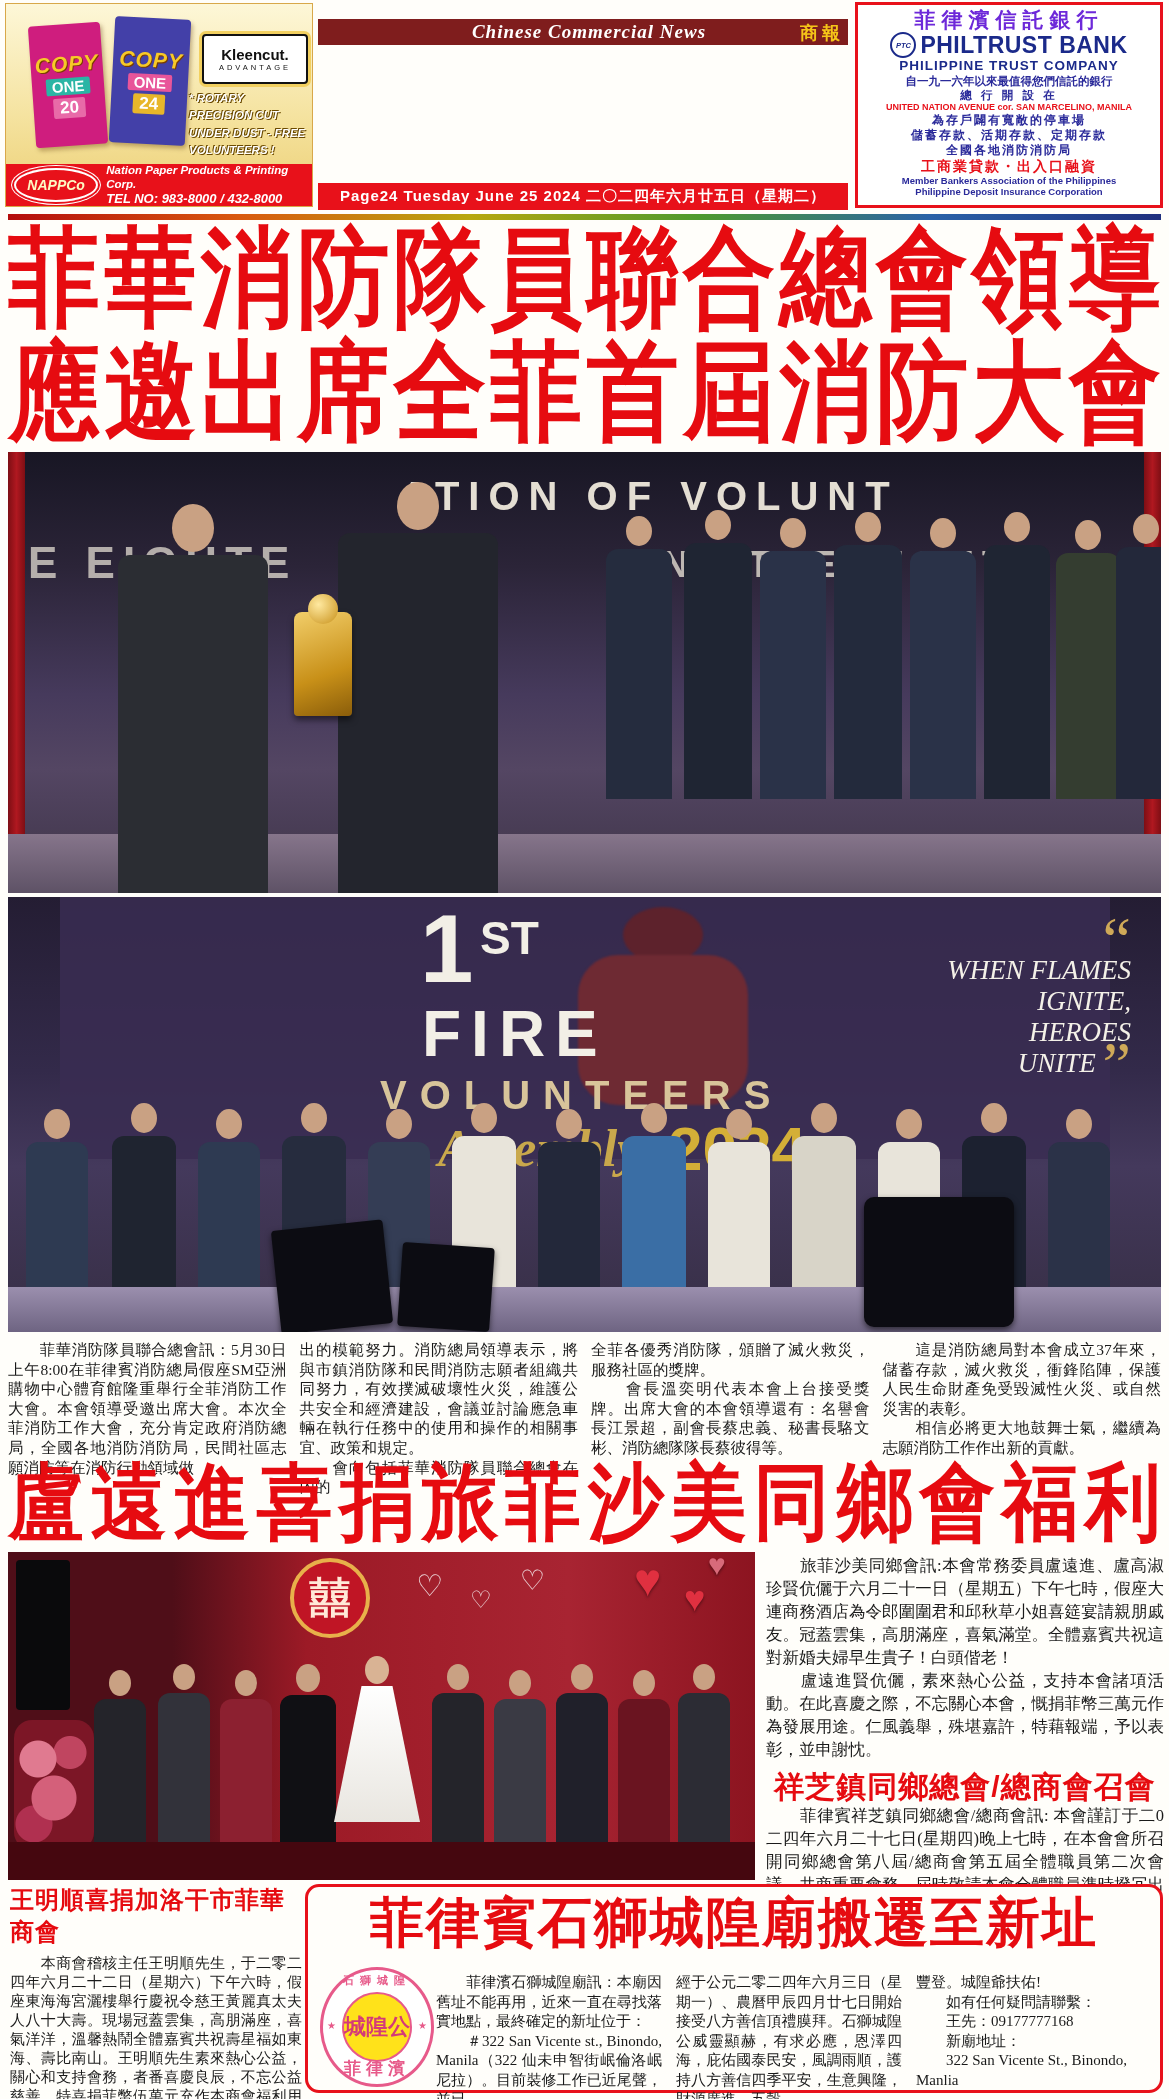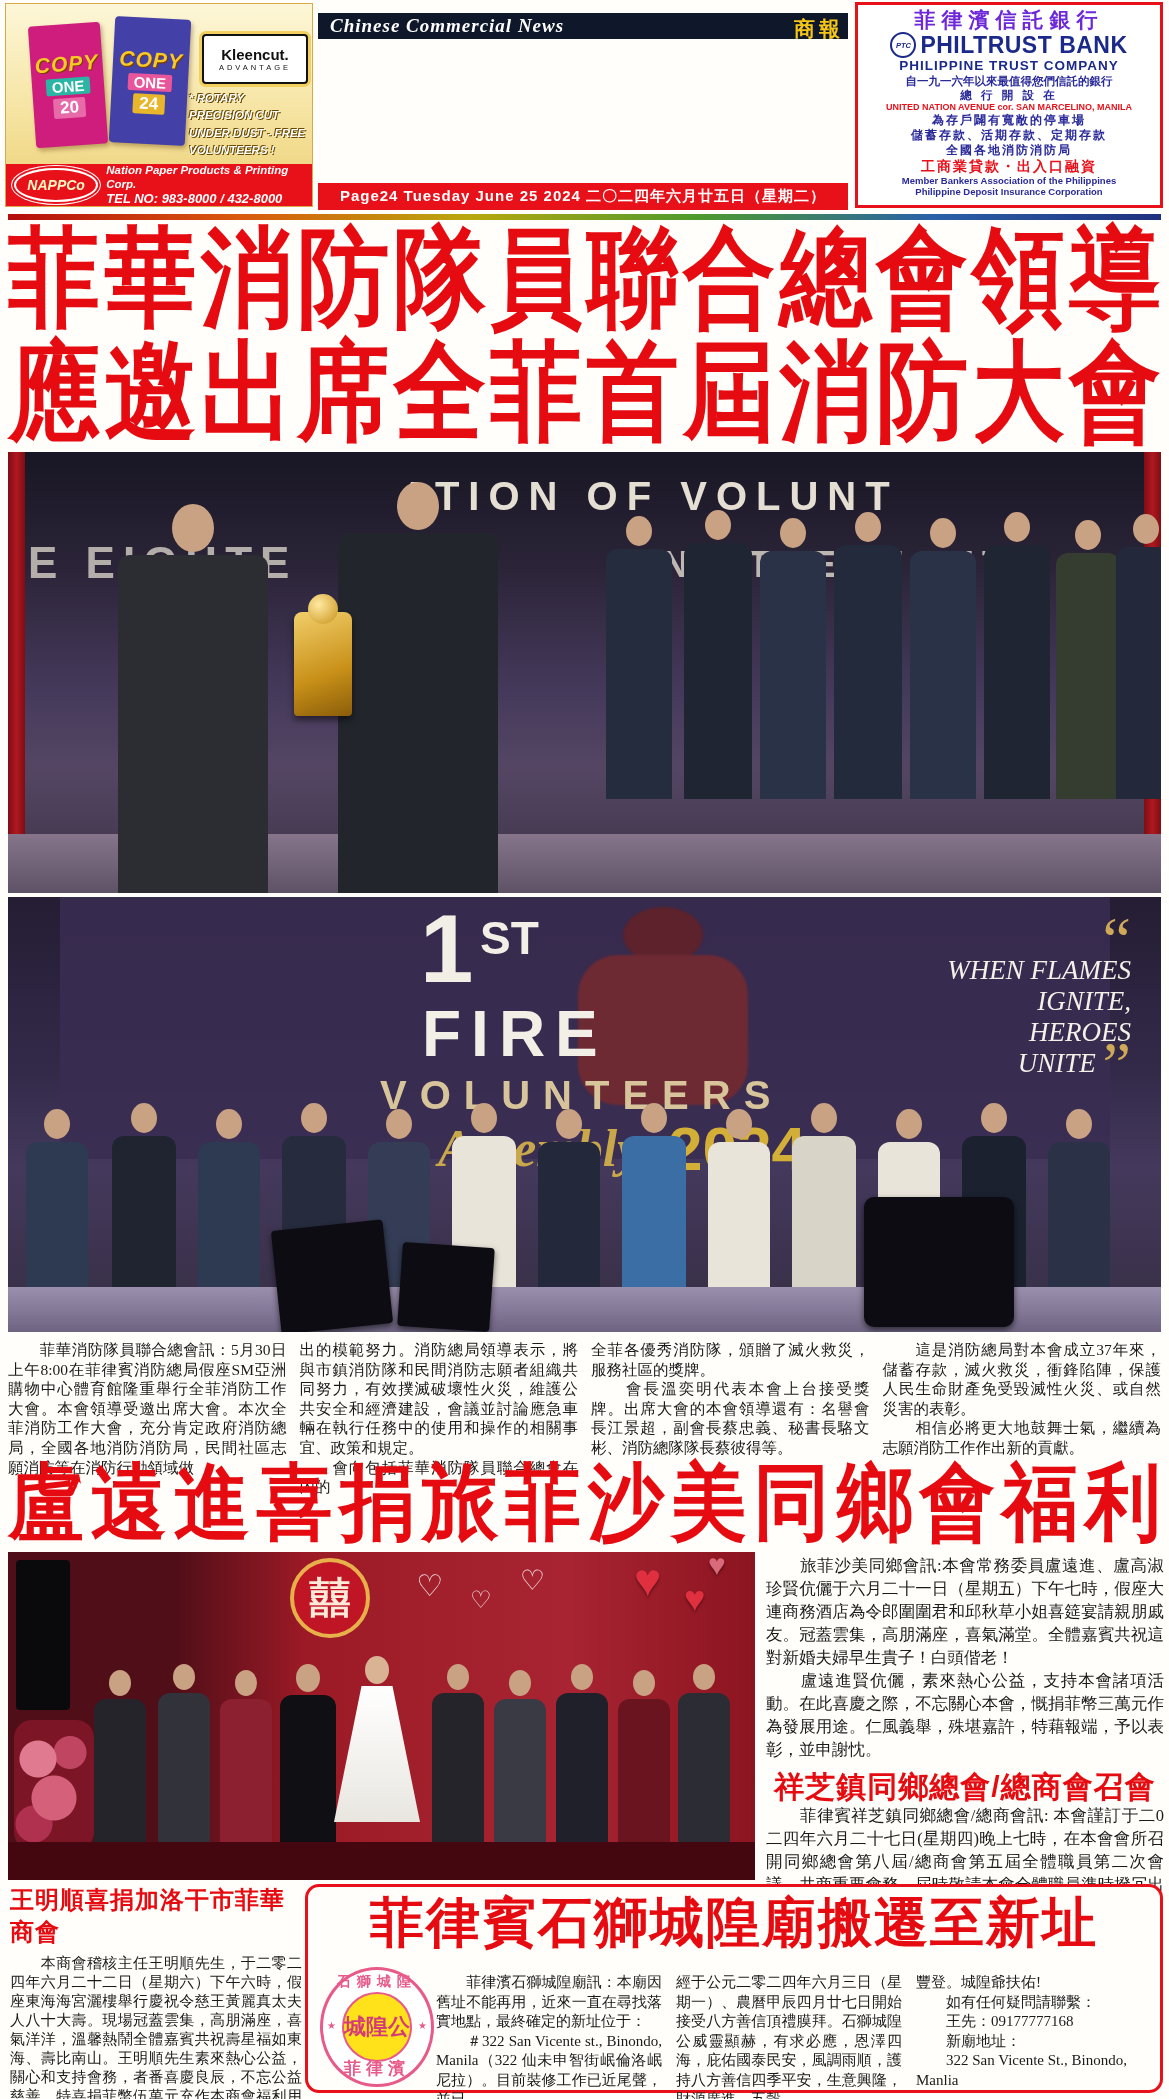--- a/index.html
+++ b/index.html
@@ -25,24 +25,24 @@
   .kleencut{position:absolute;left:196px;top:30px;width:102px;height:46px;background:#fff;border:2px solid #111;
         border-radius:4px;display:flex;flex-direction:column;align-items:center;justify-content:center;
         font-family:"Liberation Sans",sans-serif;box-shadow:0 0 0 3px #f2d060;}
   .kleencut .kc1{font-weight:bold;font-size:15px;color:#111;}
   .kleencut .kc2{font-size:7.5px;letter-spacing:3px;color:#111;}
   .adl-slogan{position:absolute;left:183px;top:86px;width:120px;color:#fff;
         font-family:"Liberation Sans",sans-serif;font-style:italic;font-weight:bold;font-size:11.5px;line-height:1.5;
         text-shadow:1px 1px 0 #6b4a00,-1px -1px 0 #6b4a00;}
   
   .chead{left:318px;top:3px;width:530px;height:205px;}
-  .ccn-strip{left:0;top:10px;width:100%;height:26px;background:#0f172a;display:flex;align-items:center;}
+  .ccn-strip{left:0;top:16px;width:100%;height:26px;background:#7f1d1d;display:flex;align-items:center;justify-content:center;}
   .ccn-strip .scr{color:#fff;font-style:italic;font-weight:bold;font-size:19px;margin-left:12px;
         font-family:"Liberation Serif",serif;letter-spacing:1px;}
-  .ccn-tag{position:absolute;right:4px;top:2px;color:#f5c518;font-weight:bold;font-size:21px;
+  .ccn-tag{position:absolute;right:4px;top:2px;color:#f5c518;font-weight:bold;font-size:18px;
         font-family:Liberation Sans, sans-serif;letter-spacing:4px;margin-left:33px;}
   .masthead{left:0;top:29px;width:100%;height:148px;background:#ffe700;}
   .mh-circle{position:absolute;left:14px;top:11px;width:112px;height:122px;border-radius:50%;background:
         radial-gradient(circle at 50% 45%,#ffffff 0 30%,#e9e9e9 55%,#d2d2d2 75%,#bdbdbd 100%);
         box-shadow:0 0 0 2px #f6f6f6;overflow:hidden;}
   .mh-circle:before{content:"";position:absolute;left:18px;top:28px;width:76px;height:60px;
         background:repeating-linear-gradient(90deg,#9a9a9a 0 6px,#e8e8e8 6px 12px);opacity:.55;border-radius:8px;}
   .mh-circle:after{content:"";position:absolute;left:30px;top:14px;width:52px;height:22px;background:#777;
         clip-path:polygon(0 100%,18% 30%,50% 0,82% 30%,100% 100%);opacity:.7;}
   .mh-title{position:absolute;left:138px;top:26px;width:388px;color:#e60b10;font-weight:900;
@@ -137,21 +137,21 @@
   .s4hl{color:#e60b10;font-family:"Liberation Sans",sans-serif;font-weight:900;font-size:24px;letter-spacing:1px;margin:0 0 6px;}
   .s4p{font-size:15px;line-height:19px;text-align:justify;white-space:pre-line;margin:0;}
   
   .s5box{left:305px;top:1884px;width:858px;height:209px;border:3px solid #e8111a;border-radius:14px;
         box-sizing:border-box;background:#fffefa;}
   .s5hl{margin-top:4px;text-align:center;color:#e60b10;font-family:"Liberation Sans",sans-serif;
         font-weight:900;font-size:54px;line-height:62px;letter-spacing:2px;}
   .seal{position:absolute;left:12px;top:80px;width:108px;height:114px;border-radius:50%;
         border:3px solid #e75a8a;background:#fff;display:flex;align-items:center;justify-content:center;
         font-family:"Liberation Serif",serif;}
-  .seal .ring-t{position:absolute;top:3px;width:100%;text-align:center;color:#e75a8a;font-size:14px;letter-spacing:6px;font-weight:bold;}
+  .seal .ring-t{position:absolute;top:3px;width:100%;text-align:center;color:#e75a8a;font-size:11px;letter-spacing:6px;font-weight:bold;}
   .seal .ring-b{position:absolute;bottom:4px;width:100%;text-align:center;color:#e75a8a;font-size:17px;letter-spacing:5px;font-weight:bold;}
   .seal .star-l{position:absolute;left:4px;top:50px;color:#e75a8a;font-size:10px;}
   .seal .star-r{position:absolute;right:4px;top:50px;color:#e75a8a;font-size:10px;}
   .seal .core{width:66px;height:66px;border-radius:50%;background:#ffe21a;border:2px solid #e75a8a;
         display:flex;align-items:center;justify-content:center;color:#d43a78;font-weight:900;font-size:22px;
         line-height:22px;text-align:center;font-family:"Liberation Sans",sans-serif;}
   .s5cols{position:absolute;left:128px;top:86px;width:716px;display:flex;gap:14px;}
   .s5col{font-size:15px;line-height:19.5px;text-align:justify;white-space:pre-line;}
 </style>
 </head>

